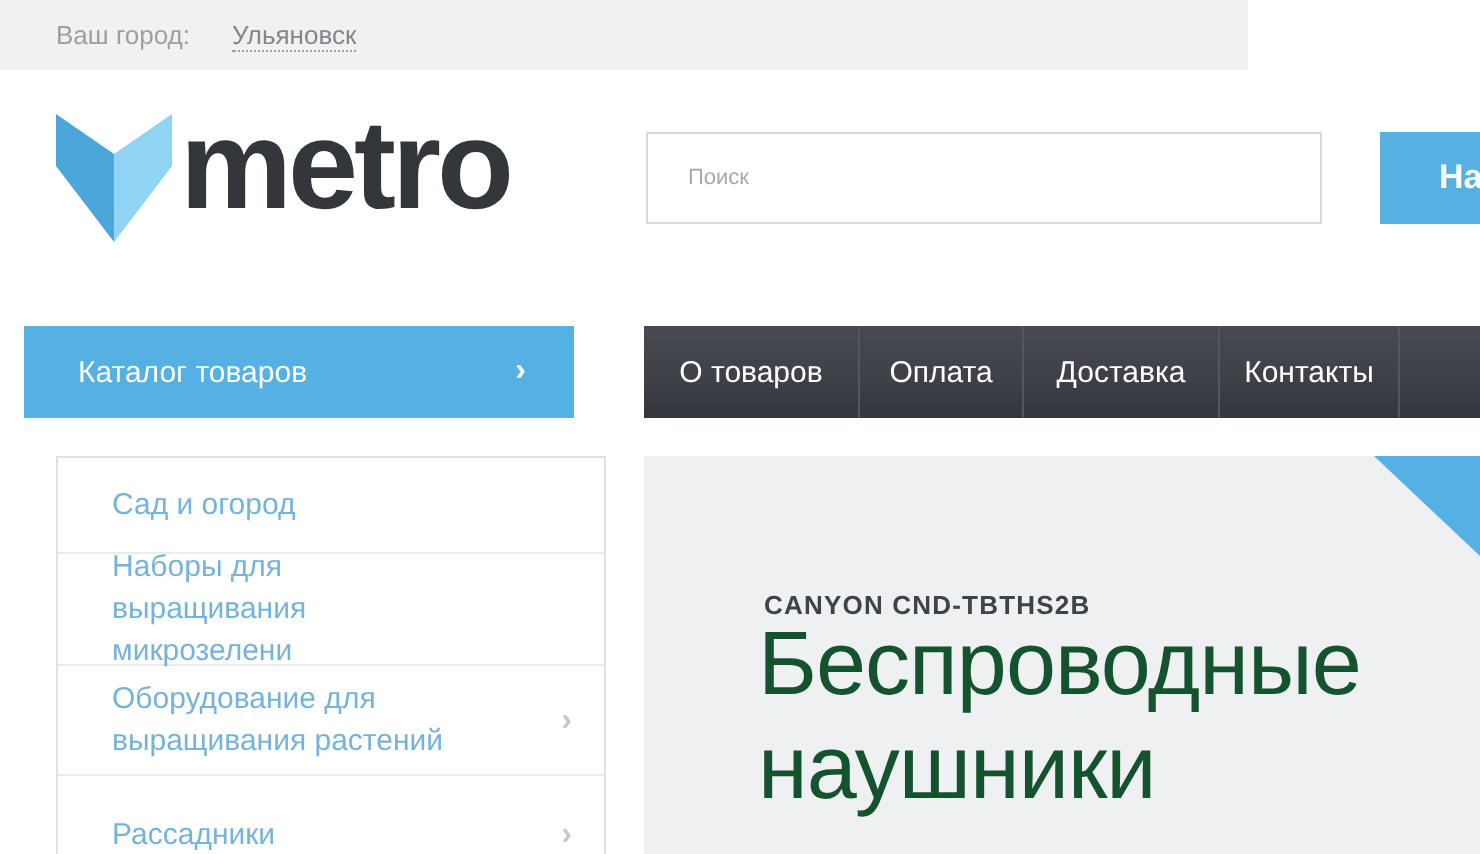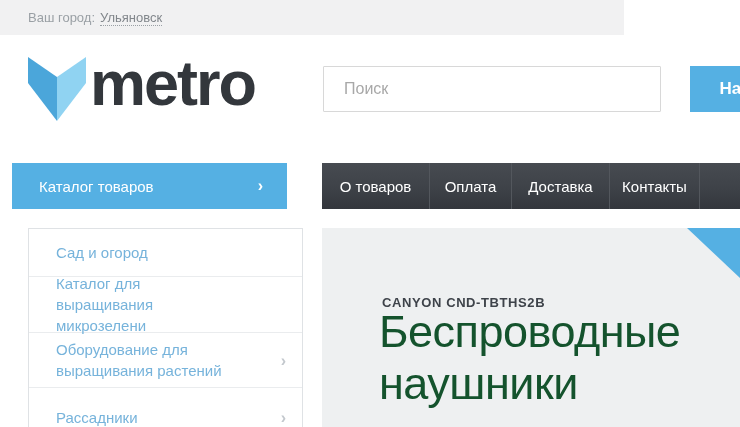--- a/index.html
+++ b/index.html
@@ -9,34 +9,34 @@
     font-family:"Liberation Sans","DejaVu Sans",sans-serif;
   }
   
   .topbar{
     position:absolute;left:0;top:0;width:624px;height:35px;
     background:#f1f1f2;display:flex;align-items:center;
     padding-left:28px;box-sizing:border-box;
     font-size:13px;color:#9aa0a5;
   }
   .city-link{
-    color:#82878c;margin-left:5px;cursor:pointer;
+    color:#82878c;margin-left:21px;cursor:pointer;
     border-bottom:1px dotted #9aa0a5;text-decoration:none;
   }
   
   .logo-icon{position:absolute;left:28px;top:57px;}
   .logo-text{
     position:absolute;left:90px;top:48px;
     font-size:63px;line-height:70px;font-weight:800;
     letter-spacing:-2px;color:#33373c;text-align:center;
   }
   .search-input{
     position:absolute;left:323px;top:66px;width:338px;height:46px;
     box-sizing:border-box;border:1px solid #d8d8d8;border-radius:1px;
-    padding:0 20px;font-size:16px;color:#444;outline:none;
+    padding:0 20px;font-size:11px;color:#444;outline:none;
     font-family:"Liberation Sans","DejaVu Sans",sans-serif;
   }
   .search-input::placeholder{color:#a8a8a8;}
   .search-btn{
     position:absolute;left:690px;top:66px;width:110px;height:46px;
     background:#55b0e3;border:none;color:#ffffff;
     font-size:17px;font-weight:bold;cursor:pointer;
     display:flex;align-items:center;justify-content:center;
     font-family:"Liberation Sans","DejaVu Sans",sans-serif;
   }
@@ -125,21 +125,21 @@
   <div class="nav-item w2">Оплата</div>
   <div class="nav-item w3">Доставка</div>
   <div class="nav-item w4">Контакты</div>
 </div>
 
 <div class="menu">
   <div class="menu-item mi1">
     <span class="label">Сад и огород</span>
   </div>
   <div class="menu-item mi2">
-    <span class="label">Каталог для выращивания микрозелени</span>
+    <span class="label">Наборы для выращивания микрозелени</span>
   </div>
   <div class="menu-item mi3">
     <span class="label">Оборудование для выращивания растений</span>
     <span class="chev">›</span>
   </div>
   <div class="menu-item mi4">
     <span class="label">Рассадники</span>
     <span class="chev">›</span>
   </div>
 </div>

